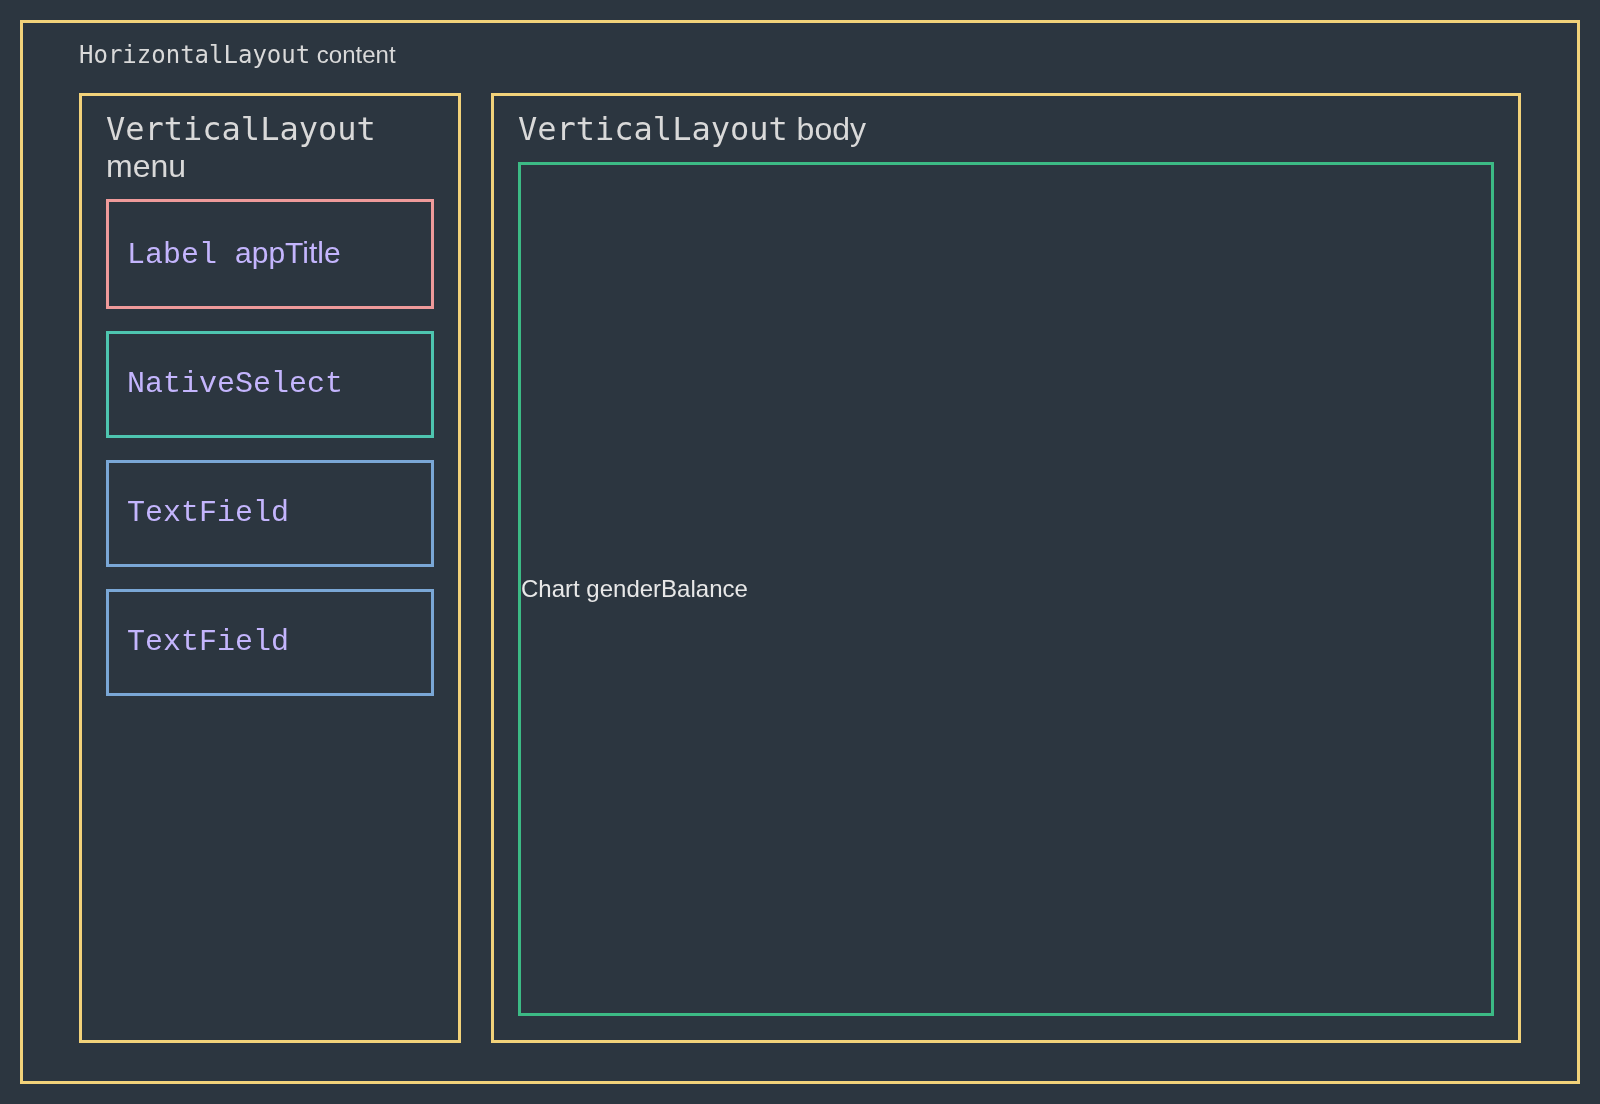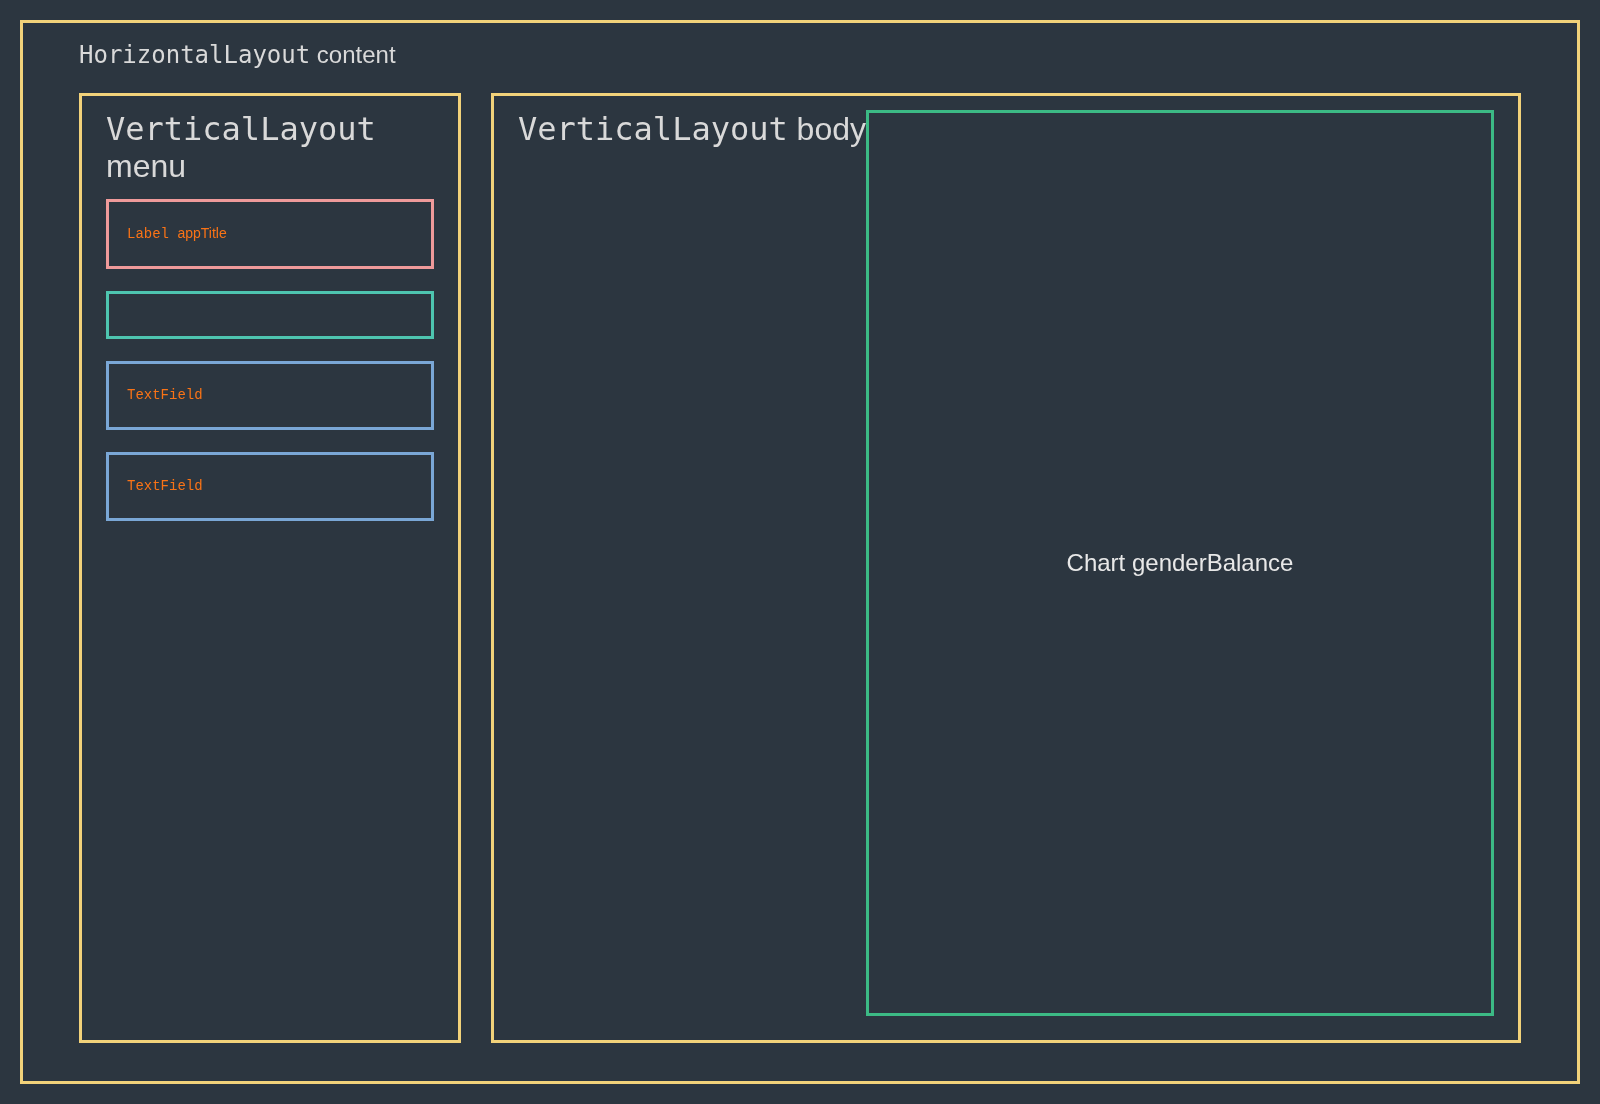--- a/index.html
+++ b/index.html
@@ -54,42 +54,42 @@
 
     .menu {
       width: 382px;
       height: 100%;
     }
 
     .body {
       flex: 1;
       height: 100%;
       display: flex;
-      flex-direction: row;
+      flex-direction: column;
     }
 
     .panel-title {
       font-size: 32px;
       color: #d9d9d9;
       margin-bottom: 14px;
     }
 
     .stack {
       display: flex;
       flex-direction: column;
       gap: 22px;
     }
 
     .box {
       border: 3px solid;
-      padding: 21px 18px;
+      padding: 28px 18px;
       font-family: ui-monospace, SFMono-Regular, Menlo, Consolas, "Liberation Mono", monospace;
-      font-size: 14px;
+      font-size: 30px;
       line-height: 1.5;
-      color: #f97316;
+      color: #c4b5fd;
     }
 
     .box .type {
       font-family: ui-monospace, SFMono-Regular, Menlo, Consolas, "Liberation Mono", monospace;
     }
 
     .box .name {
       font-family: -apple-system, BlinkMacSystemFont, "Segoe UI", Helvetica, Arial, sans-serif;
     }
 
@@ -115,21 +115,21 @@
       flex-direction: column;
       gap: 28px;
       flex: 1;
     }
 
     .chart {
       border: 3px solid #3cba85;
       flex: 1;
       display: flex;
       align-items: center;
-      justify-content: center;
+      justify-content: flex-start;
       font-size: 24px;
       color: #e8e8e8;
     }
 
     .chart .type {
       font-family: -apple-system, BlinkMacSystemFont, "Segoe UI", Helvetica, Arial, sans-serif;
     }
     .chart .name {
       font-family: -apple-system, BlinkMacSystemFont, "Segoe UI", Helvetica, Arial, sans-serif;
     }
@@ -153,20 +153,21 @@
           <span class="name"> menu</span>
         </div>
         <div class="stack">
 
           <div class="box pink single-line">
             <span class="type">Label</span>
             <span class="name">appTitle</span>
           </div>
 
           <div class="box teal multi-line">
+            <span class="type">NativeSelect</span>
           </div>
 
           <div class="box blue multi-line">
             <span class="type">TextField</span>
           </div>
 
           <div class="box blue multi-line">
             <span class="type">TextField</span>
           </div>
 

